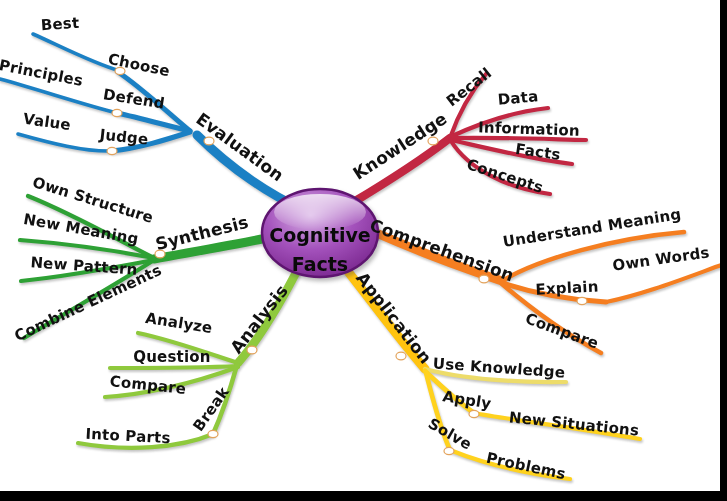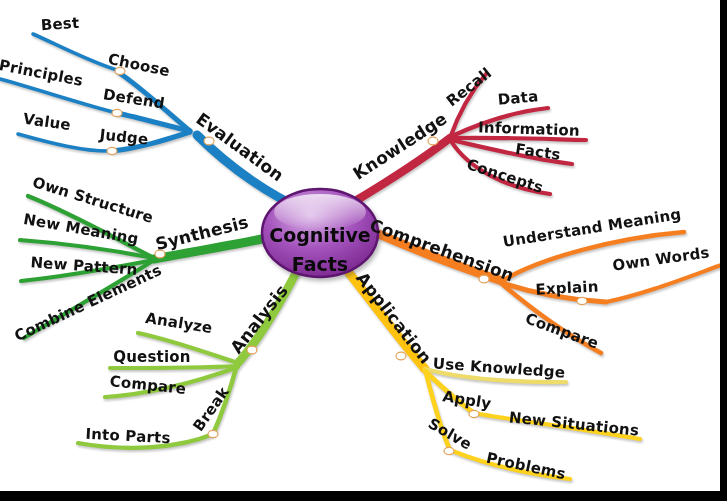--- a/index.html
+++ b/index.html
@@ -143,21 +143,21 @@
 
   <div class="lbl lbl-main" style="left:394px;top:318px;transform:translate(-50%,-50%) rotate(52deg);">Application</div>
   <div class="lbl" style="left:499px;top:368px;transform:translate(-50%,-50%) rotate(4deg);">Use Knowledge</div>
   <div class="lbl" style="left:467px;top:400px;transform:translate(-50%,-50%) rotate(9deg);">Apply</div>
   <div class="lbl" style="left:574px;top:424px;transform:translate(-50%,-50%) rotate(6deg);">New Situations</div>
   <div class="lbl" style="left:450px;top:434px;transform:translate(-50%,-50%) rotate(30deg);">Solve</div>
   <div class="lbl" style="left:526px;top:466px;transform:translate(-50%,-50%) rotate(12deg);">Problems</div>
 
   <div class="lbl lbl-main" style="left:259px;top:319px;transform:translate(-50%,-50%) rotate(-52deg);">Analysis</div>
   <div class="lbl" style="left:179px;top:323px;transform:translate(-50%,-50%) rotate(9deg);">Analyze</div>
-  <div class="lbl" style="left:152px;top:357px;transform:translate(-50%,-50%) rotate(0deg);">Question</div>
+  <div class="lbl" style="left:172px;top:357px;transform:translate(-50%,-50%) rotate(0deg);">Question</div>
   <div class="lbl" style="left:148px;top:385px;transform:translate(-50%,-50%) rotate(6deg);">Compare</div>
   <div class="lbl" style="left:211px;top:409px;transform:translate(-50%,-50%) rotate(-55deg);">Break</div>
   <div class="lbl" style="left:128px;top:436px;transform:translate(-50%,-50%) rotate(3deg);">Into Parts</div>
 
   <div class="lbl lbl-main" style="left:202px;top:233px;transform:translate(-50%,-50%) rotate(-14deg);">Synthesis</div>
   <div class="lbl" style="left:93px;top:200px;transform:translate(-50%,-50%) rotate(17deg);">Own Structure</div>
   <div class="lbl" style="left:81px;top:229px;transform:translate(-50%,-50%) rotate(10deg);">New Meaning</div>
   <div class="lbl" style="left:84px;top:266px;transform:translate(-50%,-50%) rotate(4deg);">New Pattern</div>
   <div class="lbl" style="left:88px;top:303px;transform:translate(-50%,-50%) rotate(-25deg);">Combine Elements</div>
 

